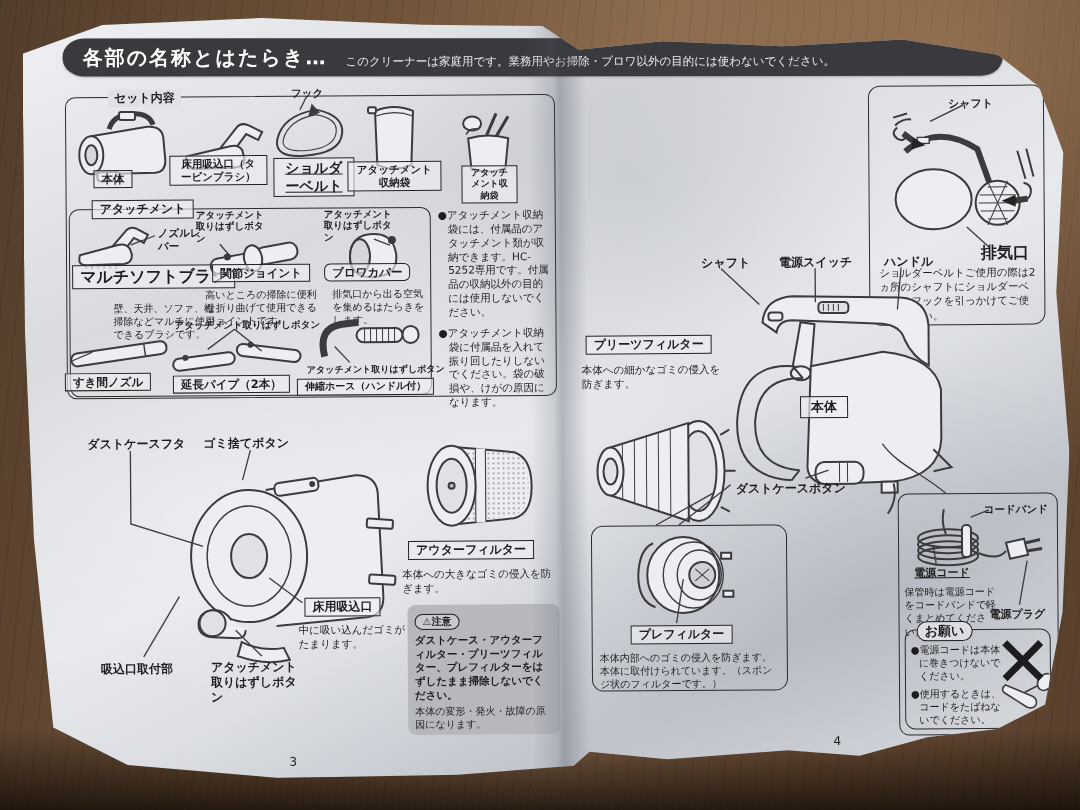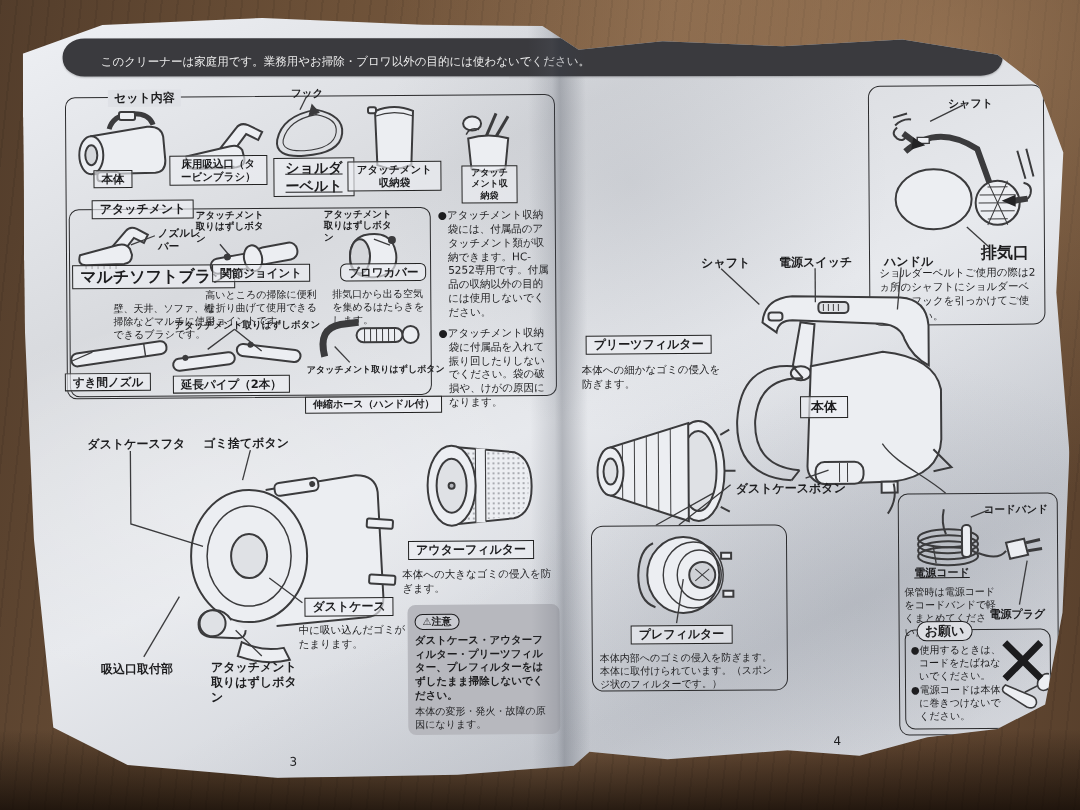--- a/index.html
+++ b/index.html
@@ -50,20 +50,21 @@
   .reqpill{ background:#dcdee3; }
   svg{ display:block; }
 </style>
 </head>
 <body>
 
 <div id="paper">
   <div class="abs creases"></div>
 
   <div class="abs hbar">
+    <span class="ttl">各部の名称とはたらき…</span>
     <span class="sub">このクリーナーは家庭用です。業務用やお掃除・ブロワ以外の目的には使わないでください。</span>
   </div>
 
   <div class="abs obox" style="left:42px;top:78px;width:490px;height:302px;"></div>
   <div class="abs plab" style="left:85px;top:71px;font-size:12px;background:#dfe1e6;padding:0 6px;">セット内容</div>
 
   <svg class="abs" style="left:52px;top:92px;" width="115" height="72" viewBox="0 0 115 72">
     <g fill="#eceef2" stroke="#3b3b3d" stroke-width="2">
       <path d="M34 18 Q38 4 56 3 Q74 2 78 14" fill="none" stroke-width="5"></path>
       <rect x="44" y="1" width="16" height="8" rx="2"></rect>
@@ -141,21 +142,21 @@
   <div class="abs desc" style="left:181px;top:270px;width:118px;">高いところの掃除に便利な折り曲げて使用できるジョイントです。</div>
 
   <span class="abs call" style="left:300px;top:191px;width:74px;font-size:9.5px;">アタッチメント取りはずしボタン</span>
   <svg class="abs" style="left:318px;top:210px;" width="62" height="58" viewBox="0 0 62 58">
     <g fill="#eceef2" stroke="#3b3b3d" stroke-width="2">
       <path d="M22 8 Q50 2 54 26 Q57 48 32 50 Q8 51 8 30 Q8 13 22 8 Z"></path>
       <ellipse cx="18" cy="29" rx="10" ry="17" fill="#d5d7db"></ellipse>
       <circle cx="50" cy="13" r="3" fill="#3b3b3d"></circle>
     </g>
   </svg>
-  <span class="abs nbox" style="left:316px;top:246px;border-radius:6px;">ブロワカバー</span>
+  <span class="abs nbox" style="left:300px;top:246px;border-radius:6px;">ブロワカバー</span>
   <div class="abs desc" style="left:308px;top:270px;width:98px;">排気口から出る空気を集めるはたらきをします。</div>
 
   <svg class="abs" style="left:40px;top:312px;" width="112" height="42" viewBox="0 0 112 42">
     <g fill="#eceef2" stroke="#3b3b3d" stroke-width="2" transform="rotate(-8 56 21)">
       <rect x="6" y="16" width="96" height="13" rx="6"></rect>
       <line x1="80" y1="16" x2="80" y2="29" stroke-width="1.4"></line>
       <path d="M6 23 L28 17" fill="none" stroke-width="1.2"></path>
     </g>
   </svg>
   <span class="abs nbox" style="left:40px;top:354px;">すき間ノズル</span>
@@ -177,21 +178,21 @@
 
   <svg class="abs" style="left:288px;top:299px;" width="112" height="50" viewBox="0 0 112 50">
     <g fill="#eceef2" stroke="#3b3b3d" stroke-width="2">
       <path d="M12 40 Q5 12 28 8 L46 6" fill="none" stroke-width="7"></path>
       <rect x="44" y="12" width="46" height="14" rx="7"></rect>
       <path d="M52 12 v14 M58 12 v14 M64 12 v14 M70 12 v14 M76 12 v14 M82 12 v14" stroke-width="1"></path>
       <rect x="90" y="10" width="16" height="17" rx="8"></rect>
     </g>
   </svg>
   <span class="abs call" style="left:282px;top:347px;font-size:9px;white-space:nowrap;">アタッチメント取りはずしボタン</span>
-  <span class="abs nbox" style="left:280px;top:361px;font-size:10px;margin-top:18px;">伸縮ホース（ハンドル付）</span>
+  <span class="abs nbox" style="left:272px;top:361px;font-size:10px;">伸縮ホース（ハンドル付）</span>
 
   <div class="abs note" style="left:414px;top:192px;width:112px;">
     <p>●アタッチメント収納袋には、付属品のアタッチメント類が収納できます。HC-5252専用です。付属品の収納以外の目的には使用しないでください。</p>
     <p>●アタッチメント収納袋に付属品を入れて振り回したりしないでください。袋の破損や、けがの原因になります。</p>
   </div>
 
   <span class="abs plab" style="left:62px;top:417px;">ダストケースフタ</span>
   <span class="abs plab" style="left:178px;top:417px;">ゴミ捨てボタン</span>
   <svg class="abs" style="left:145px;top:440px;" width="235" height="215" viewBox="0 0 235 215">
     <g fill="#eceef2" stroke="#3b3b3d" stroke-width="2">
@@ -203,21 +204,21 @@
       <rect x="196" y="62" width="26" height="9" rx="2" transform="rotate(4 209 66)"></rect>
       <rect x="198" y="118" width="26" height="9" rx="2" transform="rotate(4 211 122)"></rect>
       <ellipse cx="78" cy="98" rx="58" ry="66"></ellipse>
       <ellipse cx="78" cy="98" rx="42" ry="50" fill="none" stroke-width="1.5"></ellipse>
       <ellipse cx="78" cy="98" rx="18" ry="22" fill="#dfe1e5"></ellipse>
       <path d="M60 162 Q52 150 40 152 Q27 154 27 166 Q27 178 42 179 L66 180 Q74 180 74 172"></path>
       <ellipse cx="41" cy="165" rx="13" ry="13" fill="#dfe1e5"></ellipse>
       <path d="M70 184 Q90 194 112 190 L118 202 Q94 208 66 198 Z"></path>
     </g>
   </svg>
-  <span class="abs nbox" style="left:278px;top:580px;font-size:12px;">ダストケース</span>
+  <span class="abs nbox" style="left:278px;top:580px;font-size:12px;">床用吸込口</span>
   <div class="abs desc" style="left:272px;top:606px;width:114px;font-size:10.5px;">中に吸い込んだゴミがたまります。</div>
   <span class="abs plab" style="left:74px;top:642px;">吸込口取付部</span>
   <div class="abs plab" style="left:184px;top:642px;width:92px;white-space:normal;line-height:1.25;">アタッチメント取りはずしボタン</div>
 
   <svg class="abs" style="left:396px;top:420px;" width="125" height="98" viewBox="0 0 125 98">
     <defs>
         <pattern id="dotp" width="5" height="5" patternUnits="userSpaceOnUse">
           <circle cx="2" cy="2" r="1.1" fill="#9a9ca2"></circle>
         </pattern>
       </defs>
@@ -337,22 +338,22 @@
     </g>
   </svg>
   <span class="abs call" style="left:958px;top:490px;font-size:10.5px;">コードバンド</span>
   <span class="abs plab" style="left:888px;top:552px;font-size:11px;text-decoration:underline;">電源コード</span>
   <div class="abs desc" style="left:878px;top:572px;width:100px;">保管時は電源コードをコードバンドで軽くまとめてください。</div>
   <span class="abs plab" style="left:963px;top:594px;font-size:11px;">電源プラグ</span>
 
   <div class="abs obox" style="left:878px;top:616px;width:146px;height:100px;border-radius:10px;border-width:1.4px;"></div>
   <span class="abs pill reqpill" style="left:890px;top:608px;font-size:13px;">お願い</span>
   <div class="abs" style="left:884px;top:630px;width:92px;">
+    <p class="desc" style="text-indent:-8px;padding-left:8px;margin-bottom:4px;">●電源コードは本体に巻きつけないでください。</p>
     <p class="desc" style="text-indent:-8px;padding-left:8px;">●使用するときは、コードをたばねないでください。</p>
-    <p class="desc" style="text-indent:-8px;padding-left:8px;margin-bottom:4px;">●電源コードは本体に巻きつけないでください。</p>
   </div>
   <svg class="abs" style="left:970px;top:622px;" width="52" height="88" viewBox="0 0 52 88">
     <g stroke="#3b3b3d" stroke-width="1.6" fill="#eceef2">
       <g transform="rotate(35 26 60)">
         <path d="M26 57 L34 42 L42 36" fill="none"></path>
         <ellipse cx="37" cy="37" rx="7" ry="9"></ellipse>
         <path d="M6 62 L34 56 Q40 55 42 60 Q44 66 36 68 L10 69 Q4 69 6 62 Z"></path>
       </g>
       <path d="M8 8 L44 44 M44 8 L8 44" stroke="#1c1c1e" stroke-width="7"></path>
     </g>

